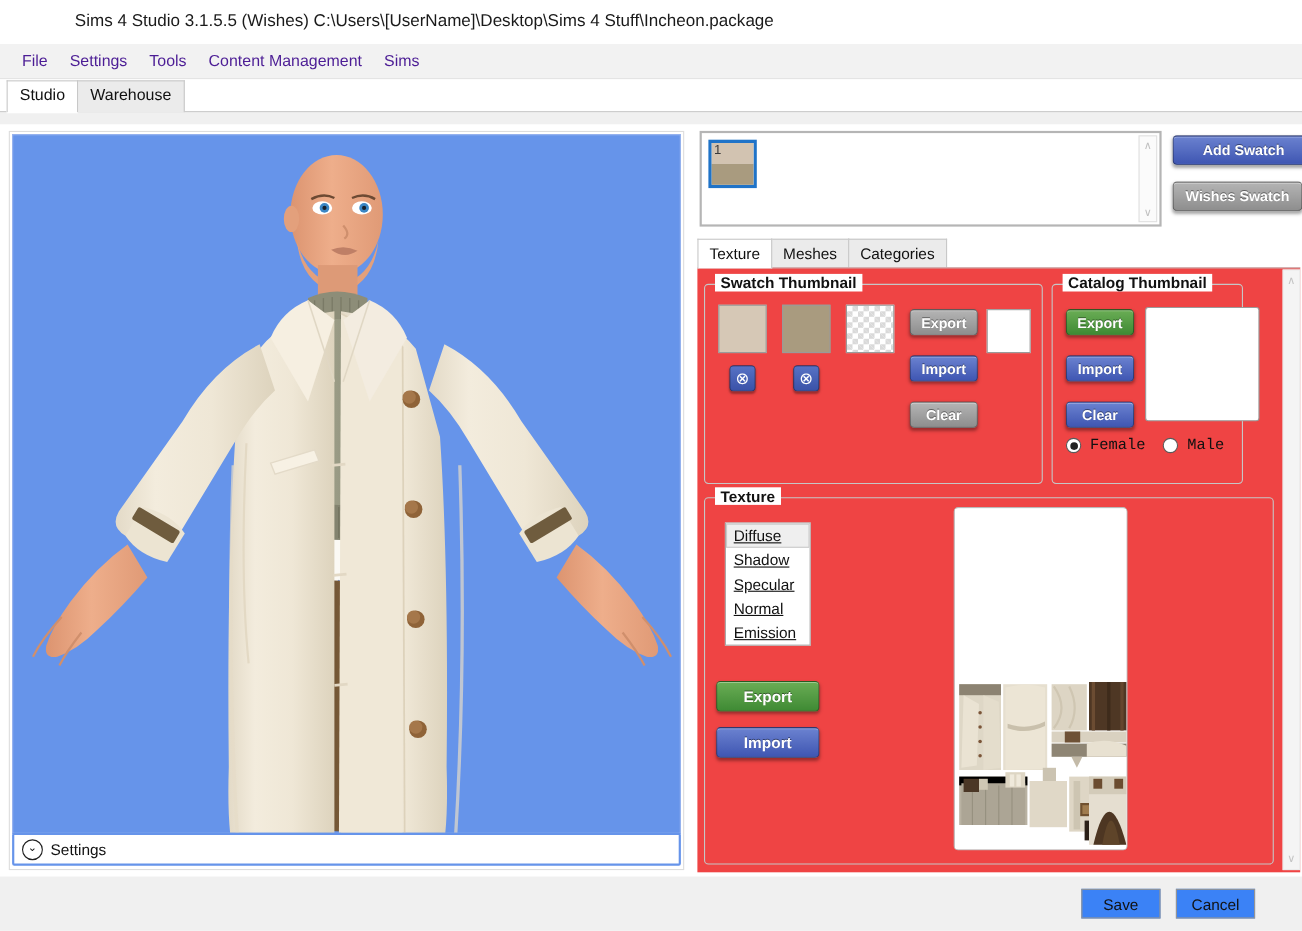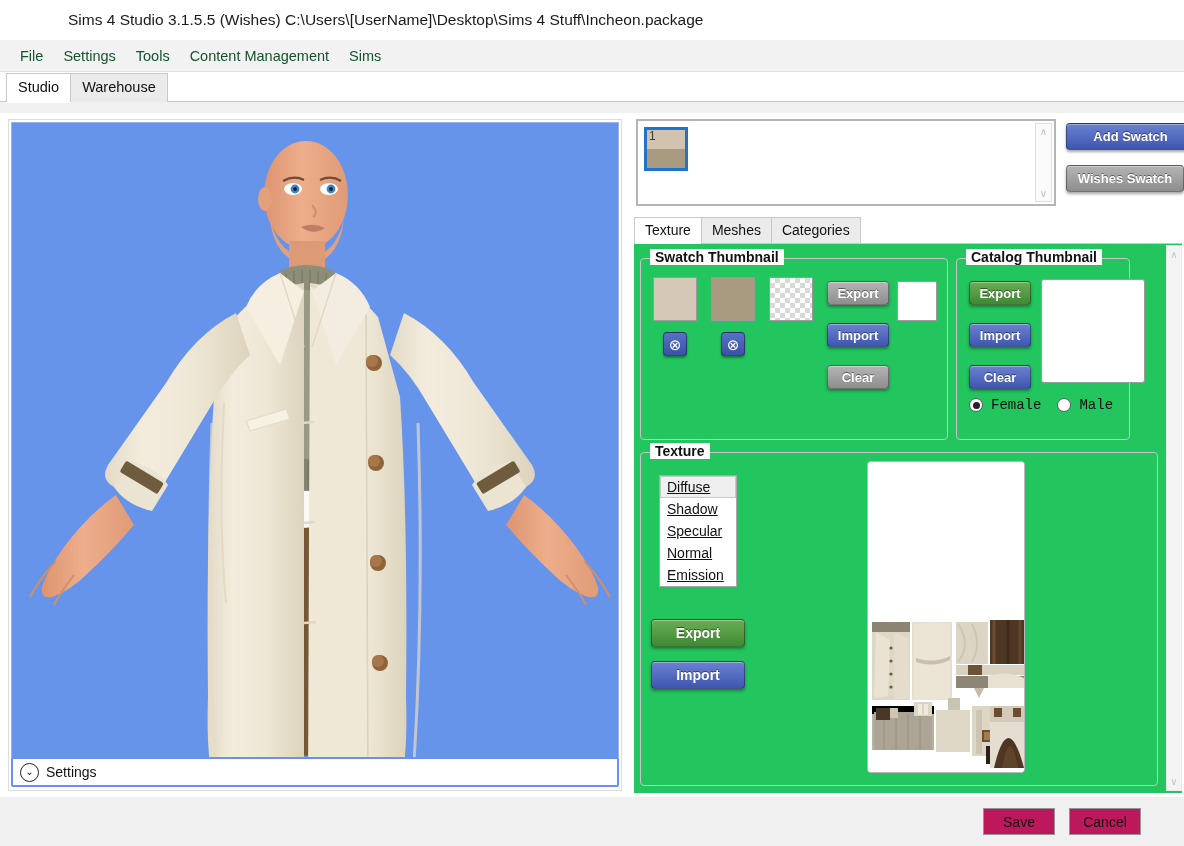--- a/index.html
+++ b/index.html
@@ -21,21 +21,21 @@
   }
 
   
   .menubar {
     height: 32px; background: #f2f2f2;
     display: flex; align-items: center;
     padding-left: 10px;
     border-bottom: 1px solid #e3e3e3;
   }
   .menu-item {
-    font-size: 14.5px; color: #14532d;
+    font-size: 14.5px; color: #4c1d95;
     padding: 4px 10px; cursor: default;
   }
 
   
   .tabstrip {
     height: 30px; background: #ffffff;
     display: flex; align-items: flex-end;
     padding-left: 6px;
     position: relative;
   }
@@ -175,21 +175,21 @@
     padding: 4px 10px 5px 10px;
     border: 1px solid #c8c8c8; border-bottom: none;
     background: #ebebeb; margin-right: -1px;
     cursor: default; line-height: 1.2;
   }
   .itab.active { background: #ffffff; position: relative; z-index: 3; }
 
   .panel-body {
     position: absolute; left: 4px; top: 130px;
     width: 548px; height: 550px;
-    background: #22c55e;
+    background: #ef4444;
     border-top: 1px solid #c8c8c8;
   }
 
   
   .group {
     position: absolute;
     border: 1px solid #c6c6c6;
     border-radius: 4px;
   }
   .group > .glabel {
@@ -271,21 +271,21 @@
   
   .bottombar {
     position: absolute; left: 0; top: 797px;
     width: 1184px; height: 49px;
     background: #f0f0f0;
     display: flex; align-items: center; justify-content: flex-end;
     padding-right: 43px; gap: 14px;
   }
   .winbtn {
     min-width: 72px; height: 27px;
-    background: #be185d; border: 1px solid #949494;
+    background: #3b82f6; border: 1px solid #949494;
     font-size: 14px; color: #111;
     display: flex; align-items: center; justify-content: center;
     cursor: pointer;
   }
 </style>
 </head>
 <body>
 
 <div class="titlebar">
   <span>Sims 4 Studio 3.1.5.5 (Wishes)  C:\Users\[UserName]\Desktop\Sims 4 Stuff\Incheon.package</span>

